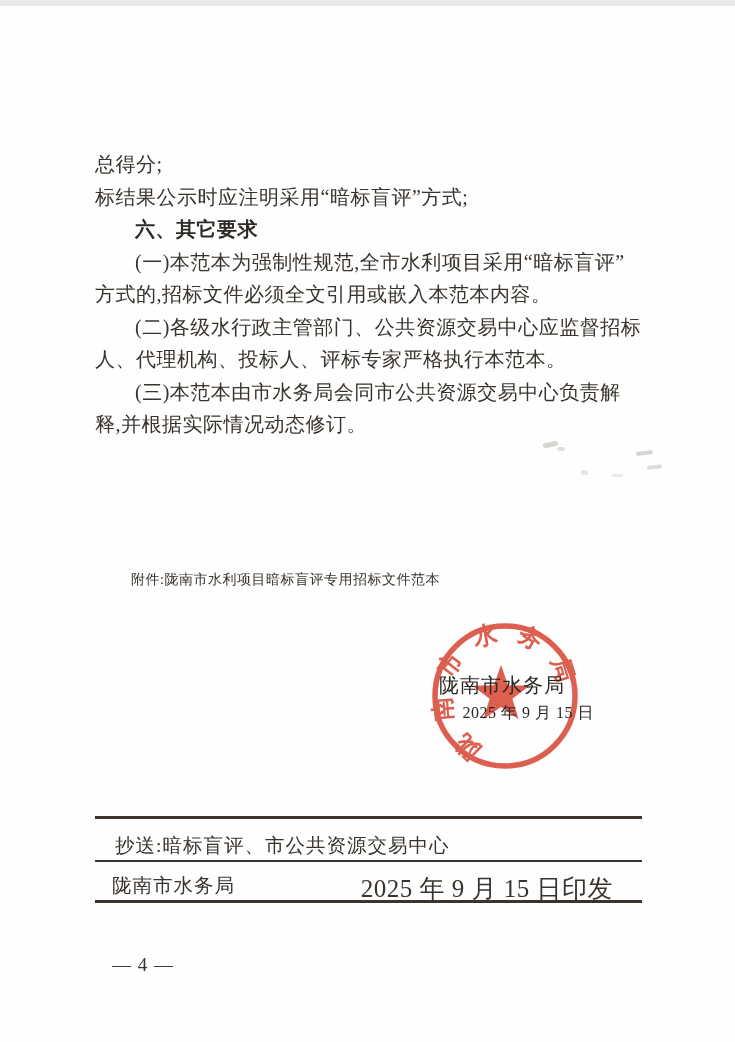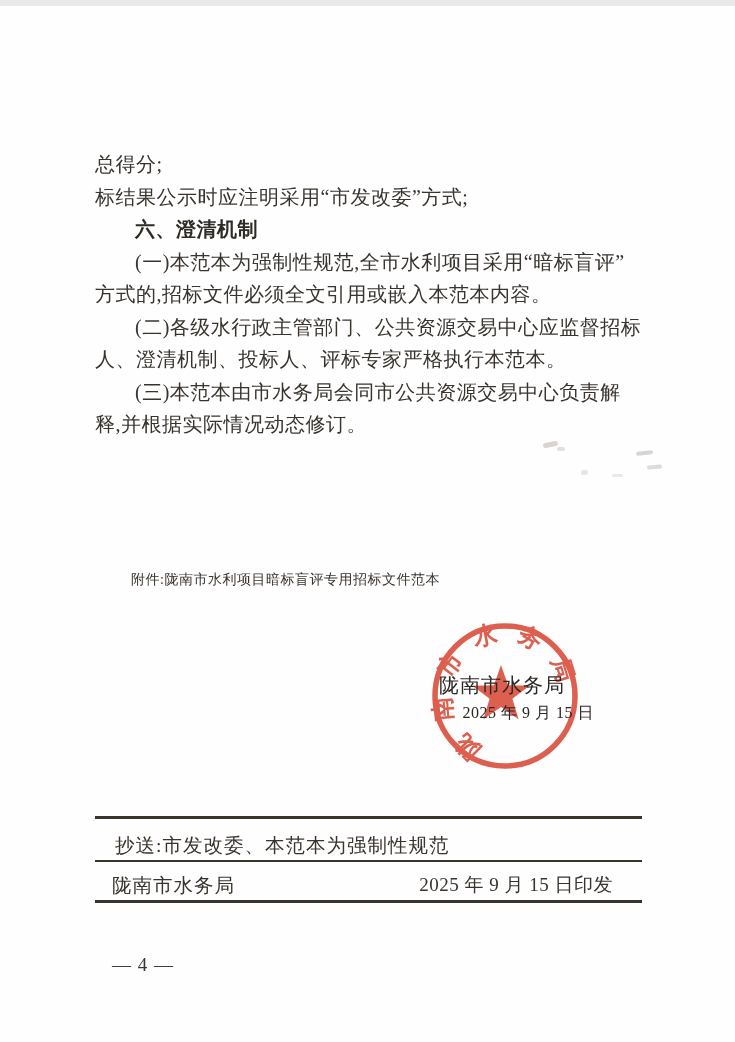--- a/index.html
+++ b/index.html
@@ -49,21 +49,21 @@
   .cc-row{
     position:absolute;left:115px;top:826px;
     font-size:19.5px;white-space:nowrap;letter-spacing:1px;
   }
   .issue-row-left{
     position:absolute;left:112px;top:866px;
     font-size:19.5px;white-space:nowrap;letter-spacing:1px;
   }
   .issue-row-right{
     position:absolute;right:122px;top:866px;
-    font-size:19px;white-space:nowrap;letter-spacing:0.5px;
+    font-size:25px;white-space:nowrap;letter-spacing:0.5px;
   }
   .page-number{
     position:absolute;left:112px;top:948px;
     font-size:19px;letter-spacing:1px;white-space:nowrap;color:#3a342e;
   }
   
   .smudge{position:absolute;background:rgba(125,115,105,.30);border-radius:3px;}
   .sm1{left:543px;top:436px;width:15px;height:5px;transform:rotate(-12deg);}
   .sm2{left:557px;top:441px;width:8px;height:4px;opacity:.7;}
   .sm3{left:636px;top:445px;width:17px;height:4px;transform:rotate(-6deg);}
@@ -71,26 +71,26 @@
   .sm5{left:581px;top:464px;width:7px;height:5px;opacity:.6;}
   .sm6{left:612px;top:468px;width:11px;height:3px;opacity:.5;}
 </style>
 </head>
 <body>
 
 <div class="page">
 
   <div class="body-text">
     <div class="line">总得分;</div>
-    <div class="line">标结果公示时应注明采用“市发改委”方式;</div>
-    <div class="line indent heading">六、澄清机制</div>
+    <div class="line">标结果公示时应注明采用“暗标盲评”方式;</div>
+    <div class="line indent heading">六、其它要求</div>
     <div class="line indent">(一)本范本为强制性规范,全市水利项目采用“暗标盲评”</div>
     <div class="line">方式的,招标文件必须全文引用或嵌入本范本内容。</div>
     <div class="line indent">(二)各级水行政主管部门、公共资源交易中心应监督招标</div>
-    <div class="line">人、澄清机制、投标人、评标专家严格执行本范本。</div>
+    <div class="line">人、代理机构、投标人、评标专家严格执行本范本。</div>
     <div class="line indent">(三)本范本由市水务局会同市公共资源交易中心负责解</div>
     <div class="line">释,并根据实际情况动态修订。</div>
   </div>
 
   <div class="attachment">附件:陇南市水利项目暗标盲评专用招标文件范本</div>
 
   <div class="smudge sm1"></div>
   <div class="smudge sm2"></div>
   <div class="smudge sm3"></div>
   <div class="smudge sm4"></div>
@@ -104,21 +104,21 @@
     <text font-size="24" fill="#d94a38" letter-spacing="16" font-family="Liberation Serif, DejaVu Serif, serif" font-weight="bold">
       <textPath href="#sealArc">陇南市水务局</textPath>
     </text>
   </svg>
 
   <div class="stamp-signer">陇南市水务局</div>
   <div class="stamp-date">2025 年 9 月 15 日</div>
 
   <div class="rule r1"></div>
   <div class="cc-row">
-    <span>抄送:</span><span>市发改委、本范本为强制性规范</span>
+    <span>抄送:</span><span>暗标盲评、市公共资源交易中心</span>
   </div>
   <div class="rule r2"></div>
   <div class="issue-row-left">陇南市水务局</div>
   <div class="issue-row-right">2025 年 9 月 15 日印发</div>
   <div class="rule r3"></div>
 
   <div class="page-number">— 4 —</div>
 
 </div>
 

